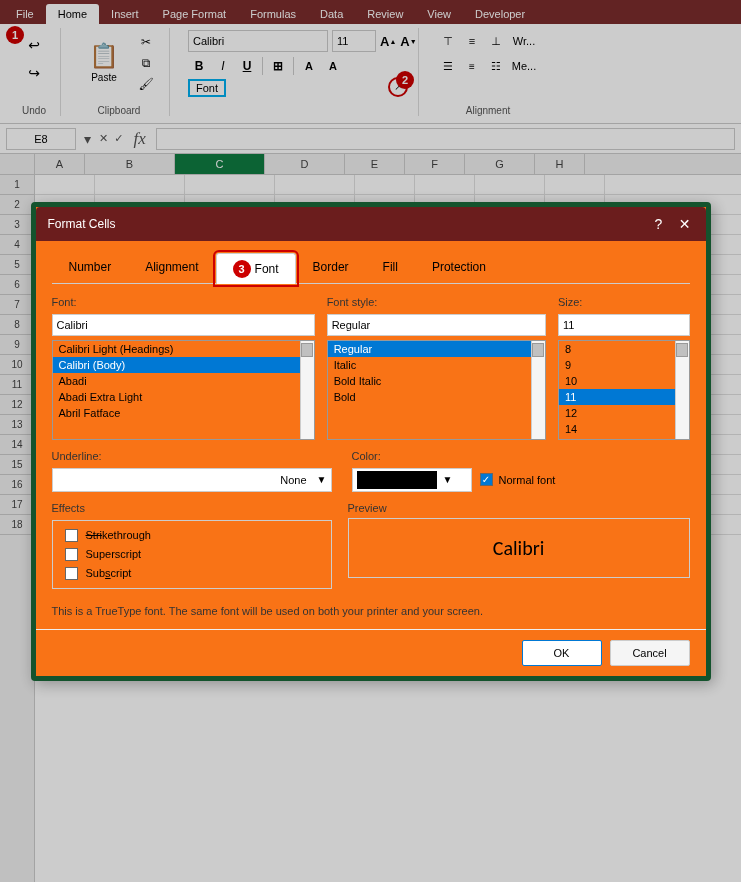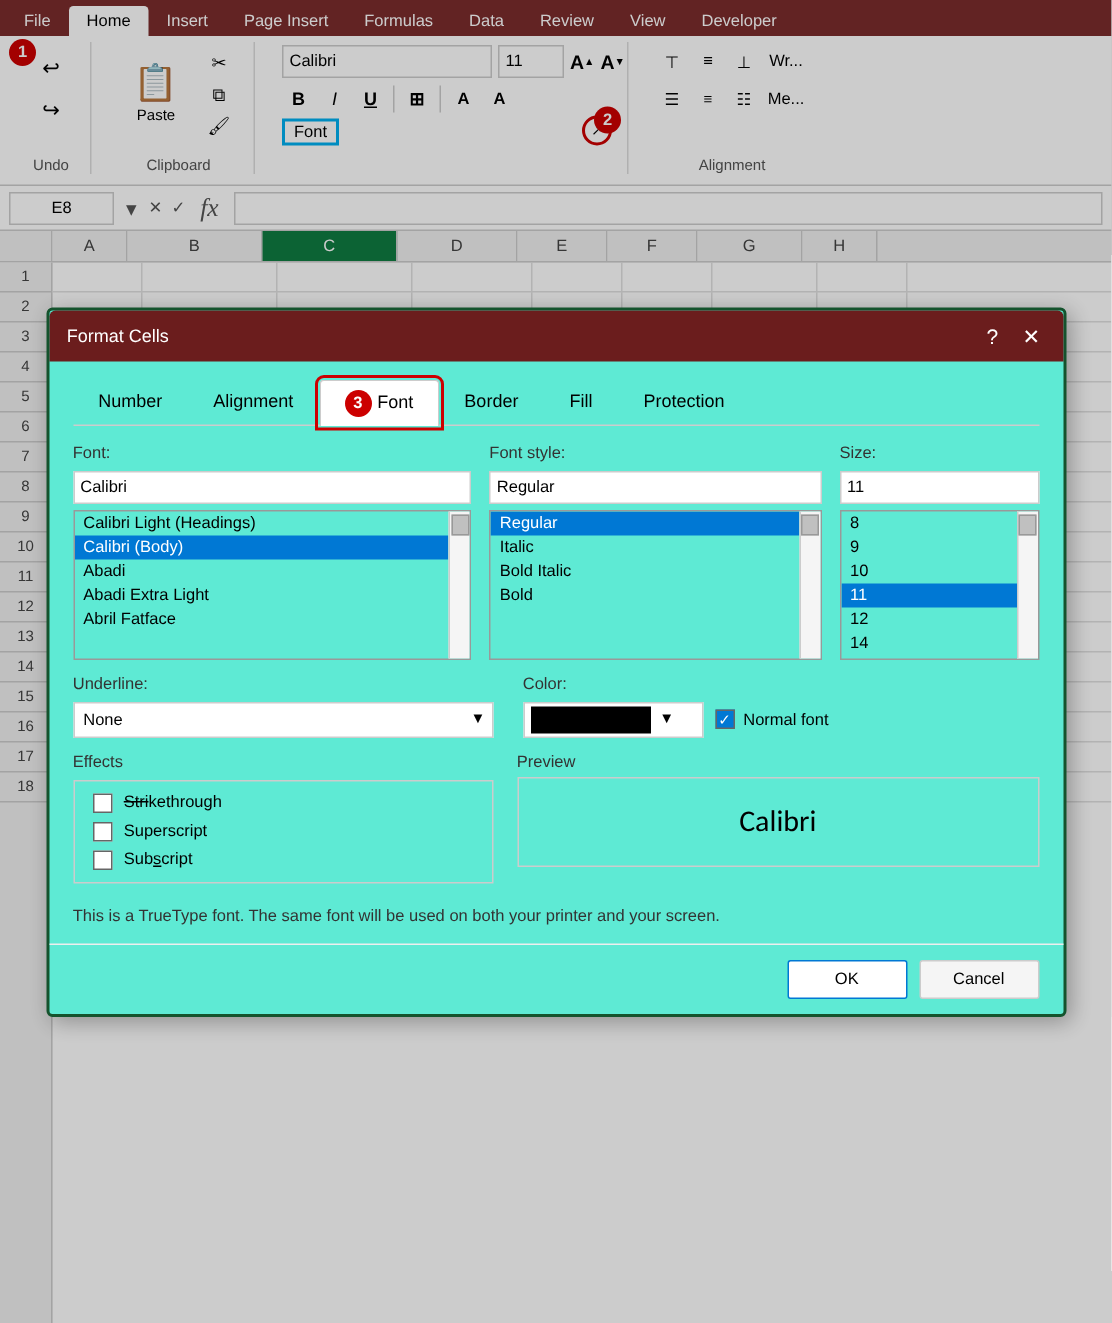--- a/index.html
+++ b/index.html
@@ -61,21 +61,21 @@
     .col-header.active { background: #107c41; color: white; }
     .spreadsheet-body { display: flex; flex: 1; }
     .row-numbers { display: flex; flex-direction: column; background: #f0f0f0; border-right: 1px solid #ccc; width: 35px; }
     .row-num { height: 20px; border-bottom: 1px solid #ccc; display: flex; align-items: center; justify-content: center; font-size: 10px; color: #444; }
     .grid-area { flex: 1; display: flex; flex-direction: column; }
     .grid-row { display: flex; height: 20px; border-bottom: 1px solid #e0e0e0; }
     .grid-cell { border-right: 1px solid #e0e0e0; height: 20px; min-width: 60px; font-size: 11px; padding: 0 2px; }
 
     
     .modal-overlay { position: fixed; top: 0; left: 0; width: 741px; height: 882px; background: rgba(0,0,0,0.2); display: flex; align-items: center; justify-content: center; z-index: 100; }
-    .modal { background: #5eead4; border: 2px solid #14532d; border-radius: 4px; width: 680px; box-shadow: 3px 3px 15px rgba(0,0,0,0.3); }
+    .modal { background: #f97316; border: 5px solid #14532d; border-radius: 4px; width: 680px; box-shadow: 3px 3px 15px rgba(0,0,0,0.3); }
     .modal-titlebar { background: #6b1d1d; color: white; padding: 8px 12px; display: flex; align-items: center; justify-content: space-between; border-radius: 4px 4px 0 0; }
     .modal-controls { display: flex; gap: 8px; align-items: center; }
     .modal-ctrl-btn { width: 18px; height: 18px; background: transparent; border: none; cursor: pointer; color: white; font-size: 14px; display: flex; align-items: center; justify-content: center; }
     .modal-body { padding: 12px 16px; }
 
     
     .modal-tabs { display: flex; border-bottom: 1px solid #ccc; margin-bottom: 12px; }
     .modal-tab { padding: 6px 16px; font-size: 12px; cursor: pointer; border: 1px solid transparent; border-bottom: none; margin-bottom: -1px; }
     .modal-tab.active { background: #fff; border-color: #ccc #ccc #fff #ccc; border-radius: 3px 3px 0 0; font-weight: normal; }
 
@@ -146,21 +146,21 @@
   </style>
 </head>
 <body>
 
 <div class="excel-container">
 
   <div class="tab-bar">
     <div class="tab-item">File</div>
     <div class="tab-item active">Home</div>
     <div class="tab-item">Insert</div>
-    <div class="tab-item">Page Insert</div>
+    <div class="tab-item">Page Format</div>
     <div class="tab-item">Formulas</div>
     <div class="tab-item">Data</div>
     <div class="tab-item">Review</div>
     <div class="tab-item">View</div>
     <div class="tab-item">Developer</div>
   </div>
 
   <div class="ribbon">
 
     <div class="ribbon-group" style="position:relative;">
@@ -542,21 +542,21 @@
                 <div style="width:12px;height:14px;background:#c0c0c0;margin-top:2px;border:1px solid #999;"></div>
               </div>
             </div>
           </div>
         </div>
 
         <div class="underline-color-row">
           <div class="underline-col">
             <div class="font-col-label">Underline:</div>
             <div style="display:flex;align-items:center;border:1px solid #ccc;height:24px;width:280px;background:#fff;cursor:pointer;">
-              <span style="flex:1;padding:0 6px;font-size:11px;">None</span>
+              <span style="flex:1;padding:0 6px;font-size:11px;text-align:right;">None</span>
               <span style="padding:0 4px;font-size:10px;">▼</span>
             </div>
           </div>
           <div class="color-col">
             <div class="font-col-label">Color:</div>
             <div class="color-full">
               <div class="color-swatch-dropdown">
                 <div class="color-swatch"></div>
                 <span style="font-size:10px;padding:0 2px;">▼</span>
               </div>

